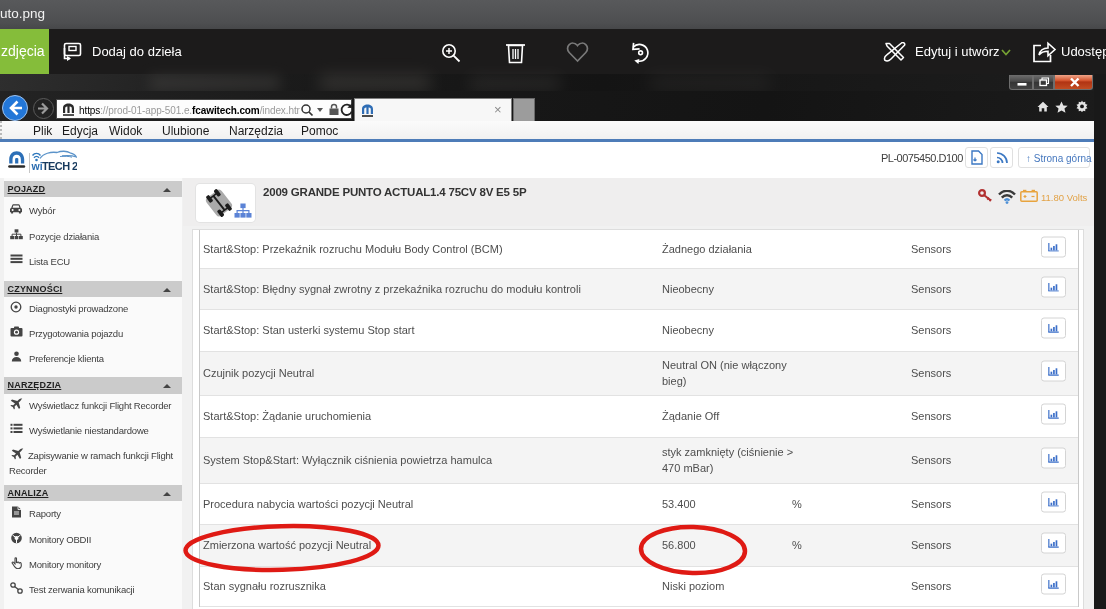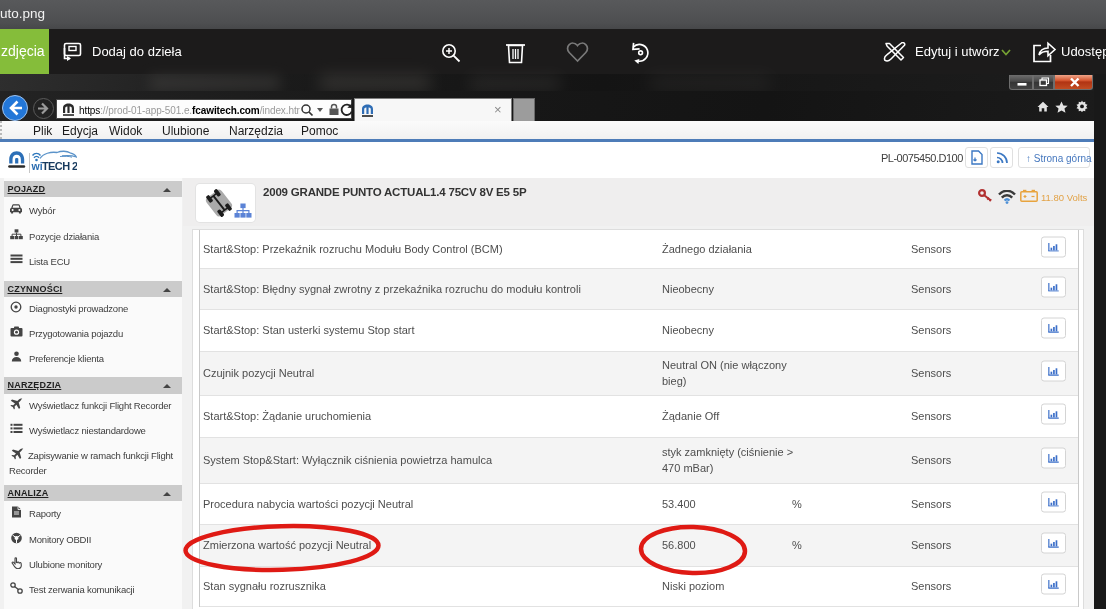--- a/index.html
+++ b/index.html
@@ -309,21 +309,21 @@
           </div>
           <div class="sitem" style="top: 247px;">
             <span class="ic"><svg width="13" height="11" viewBox="0 0 13 11">
                 <rect x="0.5" y="0.8" width="2" height="2" fill="#444"></rect>
                 <rect x="3.5" y="0.8" width="9" height="2" fill="#444"></rect>
                 <rect x="0.5" y="4.4" width="2" height="2" fill="#444"></rect>
                 <rect x="3.5" y="4.4" width="9" height="2" fill="#444"></rect>
                 <rect x="0.5" y="8" width="2" height="2" fill="#444"></rect>
                 <rect x="3.5" y="8" width="9" height="2" fill="#444"></rect>
               </svg></span>
-            <span class="tx">Wyświetlacz niestandardowe</span>
+            <span class="tx">Wyświetlanie niestandardowe</span>
           </div>
           <div class="sitem" style="top: 330px;">
             <span class="ic"><svg width="11" height="12" viewBox="0 0 11 12">
                 <path d="M1 0.5 L7 0.5 L10 3.5 L10 11.5 L1 11.5 Z" fill="#444"></path>
                 <path d="M7 0.5 L7 3.5 L10 3.5" fill="none" stroke="#fff" stroke-width="0.8"></path>
                 <line x1="3" y1="6" x2="8" y2="6" stroke="#fff" stroke-width="0.9"></line>
                 <line x1="3" y1="8" x2="8" y2="8" stroke="#fff" stroke-width="0.9"></line>
               </svg></span>
             <span class="tx">Raporty</span>
           </div>
@@ -332,21 +332,21 @@
                 <circle cx="6.5" cy="6" r="5.3" fill="#444"></circle>
                 <circle cx="6.5" cy="6" r="2" fill="#fff"></circle>
                 <path d="M6.5 6 L2.5 3 M6.5 6 L10.5 3 M6.5 6 L6.5 11" stroke="#fff" stroke-width="1"></path>
               </svg></span>
             <span class="tx">Monitory OBDII</span>
           </div>
           <div class="sitem" style="top: 380.5px;">
             <span class="ic"><svg width="11" height="12" viewBox="0 0 11 12">
                 <path d="M4 1.5 C4 0.5 5.5 0.5 5.5 1.5 L5.5 5.5 L6.3 5.6 C6.5 4.8 7.8 4.9 7.9 5.8 L8.6 6 C8.9 5.3 10 5.5 10.1 6.3 L10.3 8.3 C10.4 10.3 9 11.7 7 11.7 C5 11.7 4.2 10.9 3.3 9.3 L1.3 6.3 C0.7 5.4 1.9 4.5 2.6 5.3 L4 6.8 Z" fill="none" stroke="#444" stroke-width="1.1"></path>
               </svg></span>
-            <span class="tx">Ulubione monitory</span>
+            <span class="tx">Monitory monitory</span>
           </div>
           <div class="sitem" style="top: 405.5px;">
             <span class="ic"><svg width="13" height="12" viewBox="0 0 13 12">
                 <circle cx="3" cy="3" r="2.2" fill="none" stroke="#444" stroke-width="1.3"></circle>
                 <circle cx="10" cy="9" r="2.2" fill="none" stroke="#444" stroke-width="1.3"></circle>
                 <line x1="4.6" y1="4.4" x2="8.4" y2="7.6" stroke="#444" stroke-width="1.3"></line>
               </svg></span>
             <span class="tx">Test zerwania komunikacji</span>
           </div>
           <div class="sitem2" style="top: 270px;"><span style="display:inline-block;width:16px;text-align:center;vertical-align:-1px;"><svg width="13" height="12" viewBox="0 0 13 12">

